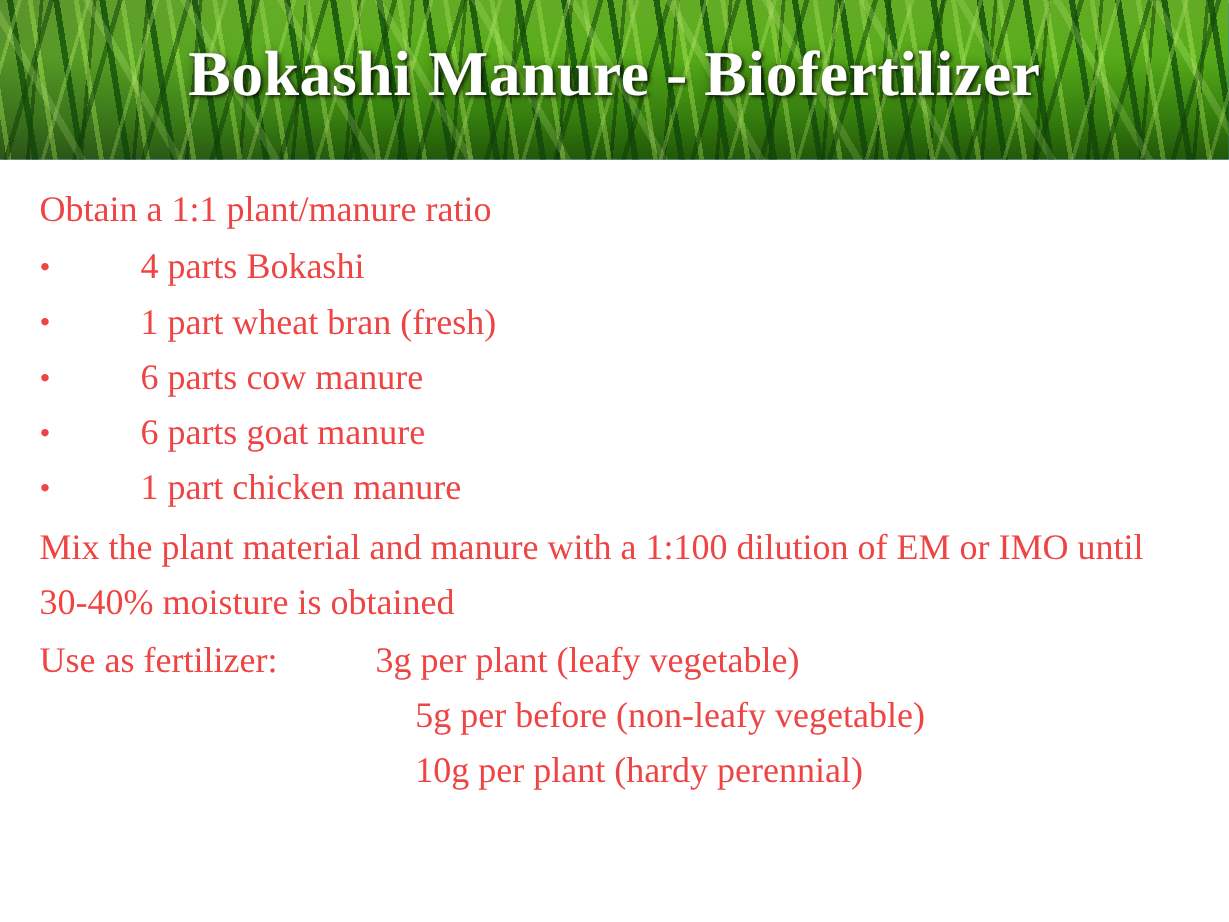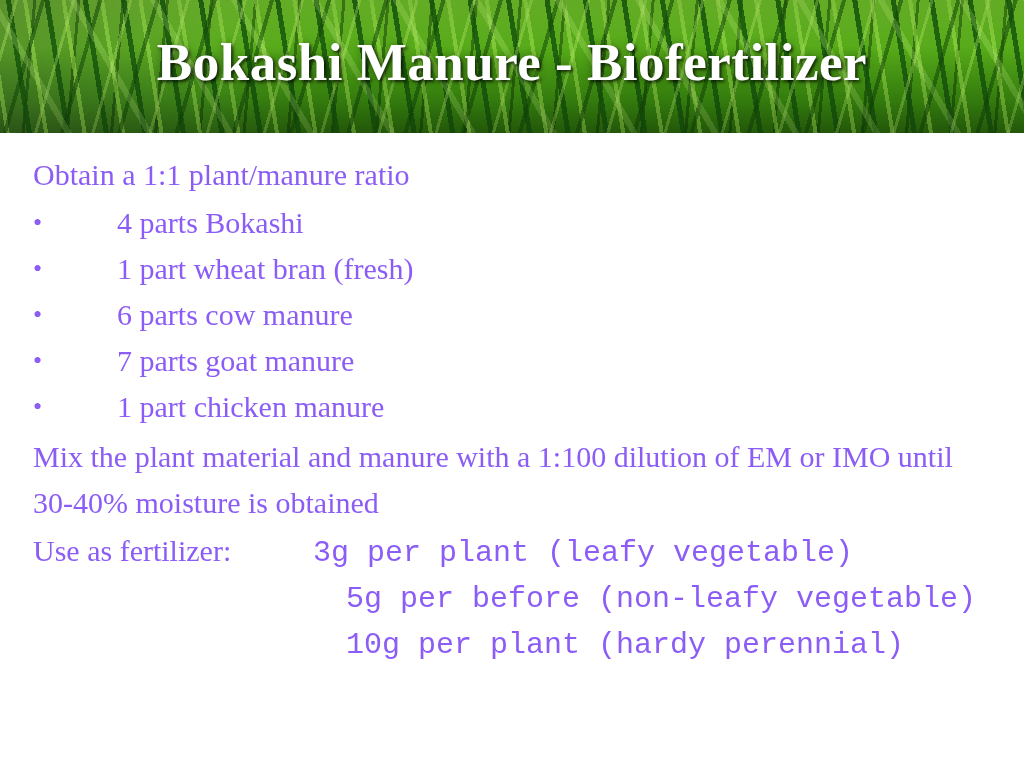--- a/index.html
+++ b/index.html
@@ -110,21 +110,21 @@
   .body-area {
     position: absolute;
     left: 33px;
     top: 152px;
     width: 960px;
   }
   .line {
     font-family: "Liberation Serif", serif;
     font-size: 30px;
     line-height: 46px;
-    color: #8b5cf6;
+    color: #ef4444;
   }
   .para {
     margin: 0 0 2px 0;
   }
   .bullet-row {
     display: flex;
     align-items: flex-start;
     margin: 0;
   }
   .bullet-mark {
@@ -144,21 +144,20 @@
   .dose-row {
     display: flex;
     align-items: baseline;
   }
   .dose-label {
     width: 280px;
     flex: 0 0 280px;
   }
   .dose-value {
     flex: 1 1 auto;
-    font-family: Liberation Mono, monospace;
   }
   .dose-row.indent .dose-label {
     width: 313px;
     flex: 0 0 313px;
   }
   .spacer-sm { height: 4px; }
 </style>
 </head>
 <body>
 
@@ -185,21 +184,21 @@
     <div class="line bullet-row">
       <span class="bullet-mark">•</span>
       <span class="bullet-text">1 part wheat bran (fresh)</span>
     </div>
     <div class="line bullet-row">
       <span class="bullet-mark">•</span>
       <span class="bullet-text">6 parts cow manure</span>
     </div>
     <div class="line bullet-row">
       <span class="bullet-mark">•</span>
-      <span class="bullet-text">7 parts goat manure</span>
+      <span class="bullet-text">6 parts goat manure</span>
     </div>
     <div class="line bullet-row">
       <span class="bullet-mark">•</span>
       <span class="bullet-text">1 part chicken manure</span>
     </div>
 
     <div class="spacer-sm"></div>
 
     <div class="line para">
       <span>Mix the plant material and manure with a 1:100 dilution of</span>

